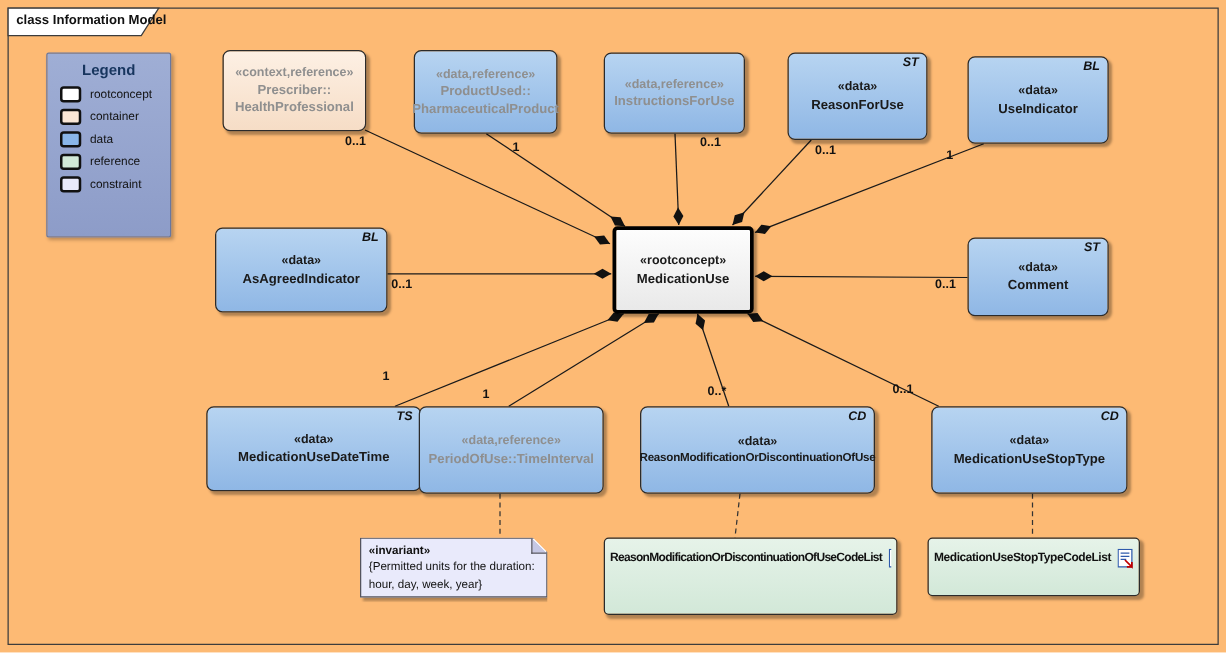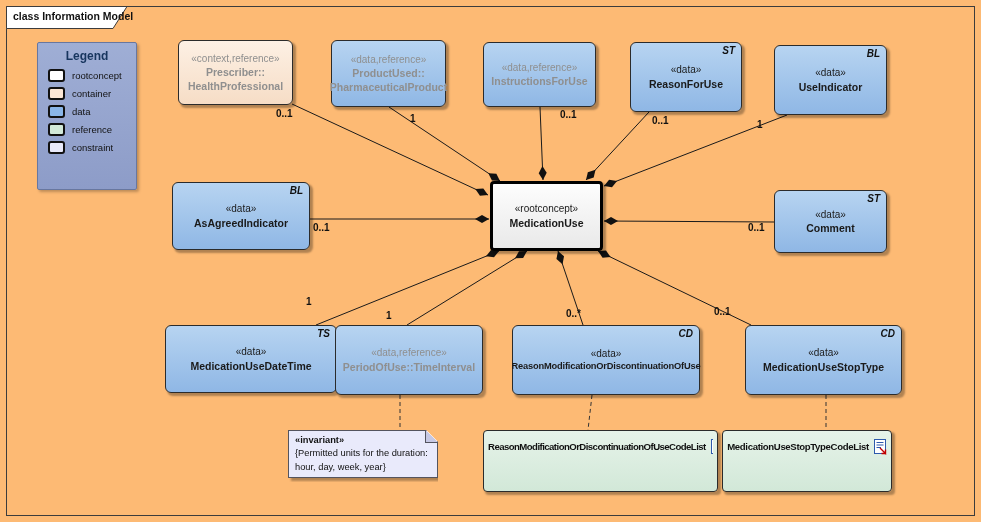--- a/index.html
+++ b/index.html
@@ -20,21 +20,21 @@
   .sw-container{background:#fbe7d6;}
   .sw-data{background:#8ab6e8;}
   .sw-codelist{background:#d2e9d8;}
   .sw-constraint{background:#e9eafa;}
   .legend-item span.lbl{font-size:9.5px;color:#111;}
 
   
   .node{position:absolute;z-index:2;box-sizing:border-box;border:1.4px solid #2b2b2b;border-radius:6px;
     background:linear-gradient(180deg,#b7d4f1,#8fb7e5);box-shadow:2.5px 2.5px 2px rgba(0,0,0,.3);
     display:flex;flex-direction:column;align-items:center;justify-content:center;text-align:center;padding:2px 3px;}
-  .node .stereo{font-size:10px;font-weight:normal;color:#1a1a1a;line-height:1.35;}
+  .node .stereo{font-size:10px;font-weight:bold;color:#1a1a1a;line-height:1.35;}
   .node .nm{font-size:10.5px;font-weight:bold;color:#1a1a1a;white-space:pre-line;line-height:1.35;}
   .node.ref .stereo,.node.ref .nm{color:#8f8f8f;}
   .node.container-kind{background:linear-gradient(180deg,#fdf0e4,#f6ddc6);}
   .node.root{background:linear-gradient(180deg,#fdfdfd,#e9e9e9);border:3px solid #000;border-radius:4px;}
   .node .tag{position:absolute;top:2px;right:6px;font-size:10px;font-weight:bold;font-style:italic;color:#111;}
   .node.tight .nm{font-size:9.3px;letter-spacing:-0.2px;white-space:nowrap;}
 
   
   .codelist{position:absolute;z-index:2;box-sizing:border-box;border:1.2px solid #2b2b2b;border-radius:4px;
     background:linear-gradient(180deg,#e6f3e9,#d2e8d8);box-shadow:2.5px 2.5px 2px rgba(0,0,0,.3);
@@ -194,21 +194,21 @@
     <span class="cl-nm">ReasonModificationOrDiscontinuationOfUseCodeList</span>
     <svg width="13" height="16">
       <rect x="0.5" y="0.5" width="11" height="14" fill="#fff" stroke="#2e5aac"></rect>
       <line x1="2.5" y1="3.5" x2="9.5" y2="3.5" stroke="#2e5aac"></line>
       <line x1="2.5" y1="6" x2="9.5" y2="6" stroke="#2e5aac"></line>
       <line x1="2.5" y1="8.5" x2="7" y2="8.5" stroke="#2e5aac"></line>
       <path d="M6,9 L11.5,14.5 L11.5,10.5 M11.5,14.5 L7.5,14.5" stroke="#c00000" fill="none" stroke-width="1.4"></path>
     </svg>
   </div>
 
-  <div class="codelist" style="left:722px;top:430px;width:170px;height:62px">
+  <div class="codelist" style="left:742px;top:430px;width:170px;height:47px">
     <span class="cl-nm">MedicationUseStopTypeCodeList</span>
     <svg width="13" height="16">
       <rect x="0.5" y="0.5" width="11" height="14" fill="#fff" stroke="#2e5aac"></rect>
       <line x1="2.5" y1="3.5" x2="9.5" y2="3.5" stroke="#2e5aac"></line>
       <line x1="2.5" y1="6" x2="9.5" y2="6" stroke="#2e5aac"></line>
       <line x1="2.5" y1="8.5" x2="7" y2="8.5" stroke="#2e5aac"></line>
       <path d="M6,9 L11.5,14.5 L11.5,10.5 M11.5,14.5 L7.5,14.5" stroke="#c00000" fill="none" stroke-width="1.4"></path>
     </svg>
   </div>
 

